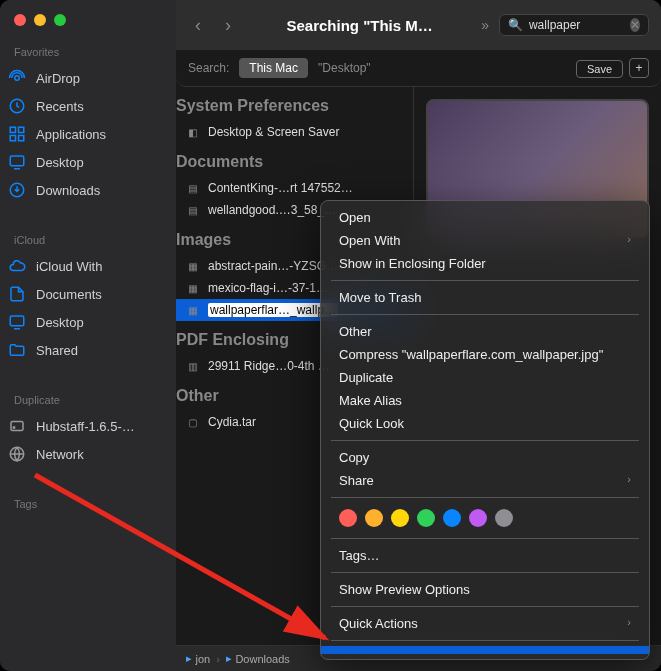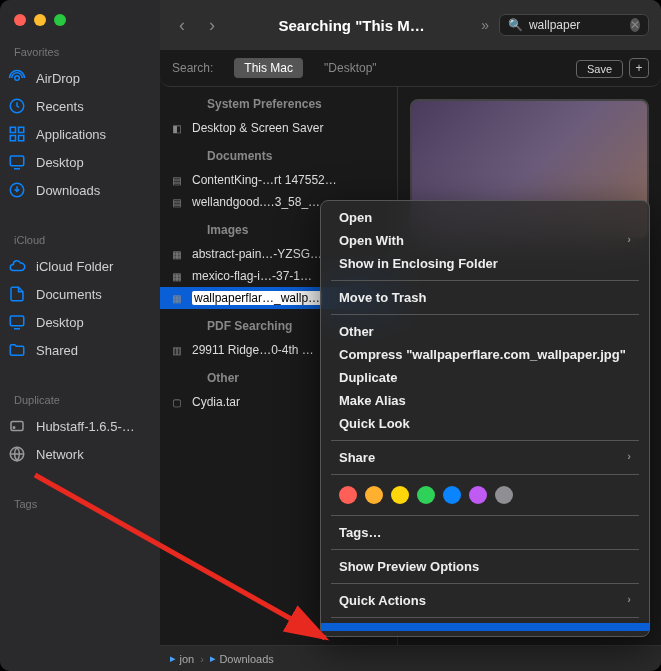--- a/index.html
+++ b/index.html
@@ -1,55 +1,55 @@
 <!DOCTYPE html>
 <html><head>
 <meta charset="utf-8">
 <style>
 *{margin:0;padding:0;box-sizing:border-box;font-family:-apple-system,BlinkMacSystemFont,"Segoe UI",sans-serif;}
 body{background:#000;width:661px;height:671px;overflow:hidden;position:relative;}
 .window{display:flex;width:661px;height:671px;background:#1e1e1e;border-radius:10px;overflow:hidden;}
-.sidebar{width:160px;background:#2a2a2c;padding:14px 0;color:#888;font-size:13px;}
+.sidebar{width:176px;background:#2a2a2c;padding:14px 0;color:#888;font-size:13px;}
 .traffic{display:flex;gap:8px;padding:0 14px 20px;}
 .tl{width:12px;height:12px;border-radius:50%;}
 .tl.r{background:#ff5f57;}.tl.y{background:#febc2e;}.tl.g{background:#28c840;}
 .sb-head{padding:0 14px 6px;color:#777;font-size:11px;font-weight:500;}
 .sb-item{display:flex;align-items:center;gap:10px;padding:5px 8px;color:#d0d0d0;cursor:default;}
 .sb-item .ic{width:18px;height:18px;display:flex;align-items:center;justify-content:center;color:#0a84ff;}
 .sb-item.gray .ic{color:#999;}
 .sb-sec{margin-top:30px;}
 .main{flex:1;background:#1a1a1a;display:flex;flex-direction:column;color:#ccc;position:relative;}
 .toolbar{height:50px;display:flex;align-items:center;padding:0 12px;gap:10px;background:#2e2e2e;position:relative;}
 .nav-arr{color:#888;font-size:18px;width:20px;text-align:center;}
 .title{flex:1;text-align:center;font-weight:600;color:#fff;font-size:15px;white-space:nowrap;overflow:hidden;}
 .chev{color:#888;font-size:14px;}
 .search-box{display:flex;align-items:center;background:#1c1c1c;border:1px solid #444;border-radius:6px;padding:3px 8px;width:150px;gap:6px;}
 .search-box input{background:none;border:none;color:#ddd;font-size:12px;width:100%;outline:none;}
 .search-box .clear{color:#888;font-size:12px;background:#555;border-radius:50%;width:14px;height:14px;display:flex;align-items:center;justify-content:center;}
-.scope{display:flex;align-items:center;padding:8px 12px;gap:21px;font-size:12px;color:#aaa;border-bottom:1px solid #333;border-radius:10px;}
+.scope{display:flex;align-items:center;padding:8px 12px;gap:10px;font-size:12px;color:#aaa;border-bottom:1px solid #333;border-radius:10px;}
 .scope .lbl{color:#888;}
 .scope .pill{background:#555;color:#fff;padding:3px 10px;border-radius:4px;}
 .scope .txt{color:#888;}
 .scope .right{margin-left:auto;display:flex;gap:6px;align-items:flex-end;}
 .scope .save{border:1px solid #666;border-radius:4px;padding:2px 10px;color:#ddd;font-size:11px;}
 .scope .plus{border:1px solid #666;border-radius:4px;width:20px;height:20px;display:flex;align-items:center;justify-content:center;color:#ccc;}
 .content{flex:1;display:flex;overflow:hidden;}
 .filelist{width:238px;border-right:1px solid #333;overflow-y:auto;}
-.grp-head{padding:10px 0 6px;color:#888;font-size:12px;font-weight:600;margin-left:47px;}
+.grp-head{padding:10px 0 6px;color:#888;font-size:16px;font-weight:600;}
 .file{display:flex;align-items:center;gap:8px;padding:4px 10px;color:#ddd;font-size:12px;white-space:nowrap;overflow:hidden;}
 .file .fi{width:14px;height:14px;flex-shrink:0;display:flex;align-items:center;justify-content:center;font-size:10px;color:#888;}
 .file.sel{background:#0a5fd6;color:#fff;}
 .file.sel .fname{background:#fff;color:#000;border-radius:2px;padding:0 2px;}
 .preview{flex:1;padding:12px;}
 .preview-img{width:100%;height:140px;border-radius:8px;background:linear-gradient(135deg,#4a3b5c 0%,#6b5b7b 50%,#8b6b5b 100%);border:2px solid #444;}
 .pathbar{height:26px;background:#2a2a2a;border-top:1px solid #333;display:flex;align-items:center;padding:0 10px;gap:6px;font-size:11px;color:#aaa;}
 .pathbar .seg{display:flex;align-items:center;gap:4px;}
 .pathbar .chv{color:#666;}
 .ctx{position:absolute;left:320px;top:200px;width:330px;background:#2b2b2bcc;backdrop-filter:blur(20px);border:1px solid #555;border-radius:8px;padding:5px 0;box-shadow:0 10px 40px rgba(0,0,0,.6);font-size:13px;color:#eee;z-index:10;}
-.ctx-item{padding:4px 18px;display:flex;align-items:flex-start;justify-content:space-between;cursor:default;font-weight:bold;}
+.ctx-item{padding:4px 18px;display:flex;align-items:flex-start;justify-content:space-between;cursor:default;}
 .ctx-item.hi{background:#0a5fd6;color:#fff;}
 .ctx-sep{height:1px;background:#555;margin:5px 10px;}
 .ctx-sub{color:#888;font-size:11px;}
 .ctx-tags{display:flex;gap:8px;padding:6px 18px;}
 .tagdot{width:18px;height:18px;border-radius:50%;}
 .arrow{position:absolute;left:30px;top:470px;width:310px;height:180px;pointer-events:none;z-index:20;}
 svg{display:block;}
 </style>
 </head>
 <body>
@@ -114,21 +114,21 @@
       </div>
     <div class="sb-sec">
       <div class="sb-head">iCloud</div>
       <div id="sb-icl">
           <div class="sb-item ">
             <span class="ic">
               <svg width="18" height="18" viewBox="0 0 24 24" fill="none" stroke="currentColor" stroke-width="2">
                 <path d="M18 18H7a4 4 0 0 1 0-8 5 5 0 0 1 9.6-2A4 4 0 0 1 18 18z"></path>
               </svg>
             </span>
-            <span>iCloud Folder</span>
+            <span>iCloud With</span>
           </div>
           <div class="sb-item ">
             <span class="ic">
               <svg width="18" height="18" viewBox="0 0 24 24" fill="none" stroke="currentColor" stroke-width="2">
                 <path d="M14 3H6a2 2 0 0 0-2 2v14a2 2 0 0 0 2 2h12a2 2 0 0 0 2-2V9z"></path>
                 <path d="M14 3v6h6"></path>
               </svg>
             </span>
             <span>Documents</span>
           </div>
@@ -222,21 +222,21 @@
             <span class="fname">abstract-pain…-YZSG…</span>
           </div>
           <div class="file ">
             <span class="fi">▦</span>
             <span class="fname">mexico-flag-i…-37-1…</span>
           </div>
           <div class="file sel">
             <span class="fi">▦</span>
             <span class="fname">wallpaperflar…_wallp…</span>
           </div>
-          <div class="grp-head">PDF Searching</div>
+          <div class="grp-head">PDF Enclosing</div>
           <div class="file ">
             <span class="fi">▥</span>
             <span class="fname">29911 Ridge…0-4th …</span>
           </div>
           <div class="grp-head">Other</div>
           <div class="file ">
             <span class="fi">▢</span>
             <span class="fname">Cydia.tar</span>
           </div>
         </div>
@@ -277,20 +277,23 @@
     <div class="ctx-item ">
       <span>Duplicate</span>
     </div>
     <div class="ctx-item ">
       <span>Make Alias</span>
     </div>
     <div class="ctx-item ">
       <span>Quick Look</span>
     </div>
     <div class="ctx-sep"></div>
+    <div class="ctx-item ">
+      <span>Copy</span>
+    </div>
     <div class="ctx-item ">
       <span>Share</span>
       <span class="ctx-sub">›</span>
     </div>
     <div class="ctx-sep"></div>
     <div class="ctx-tags">
       <div class="tagdot" style="background:#ff5f57"></div>
       <div class="tagdot" style="background:#ffb02e"></div>
       <div class="tagdot" style="background:#ffd60a"></div>
       <div class="tagdot" style="background:#30d158"></div>

